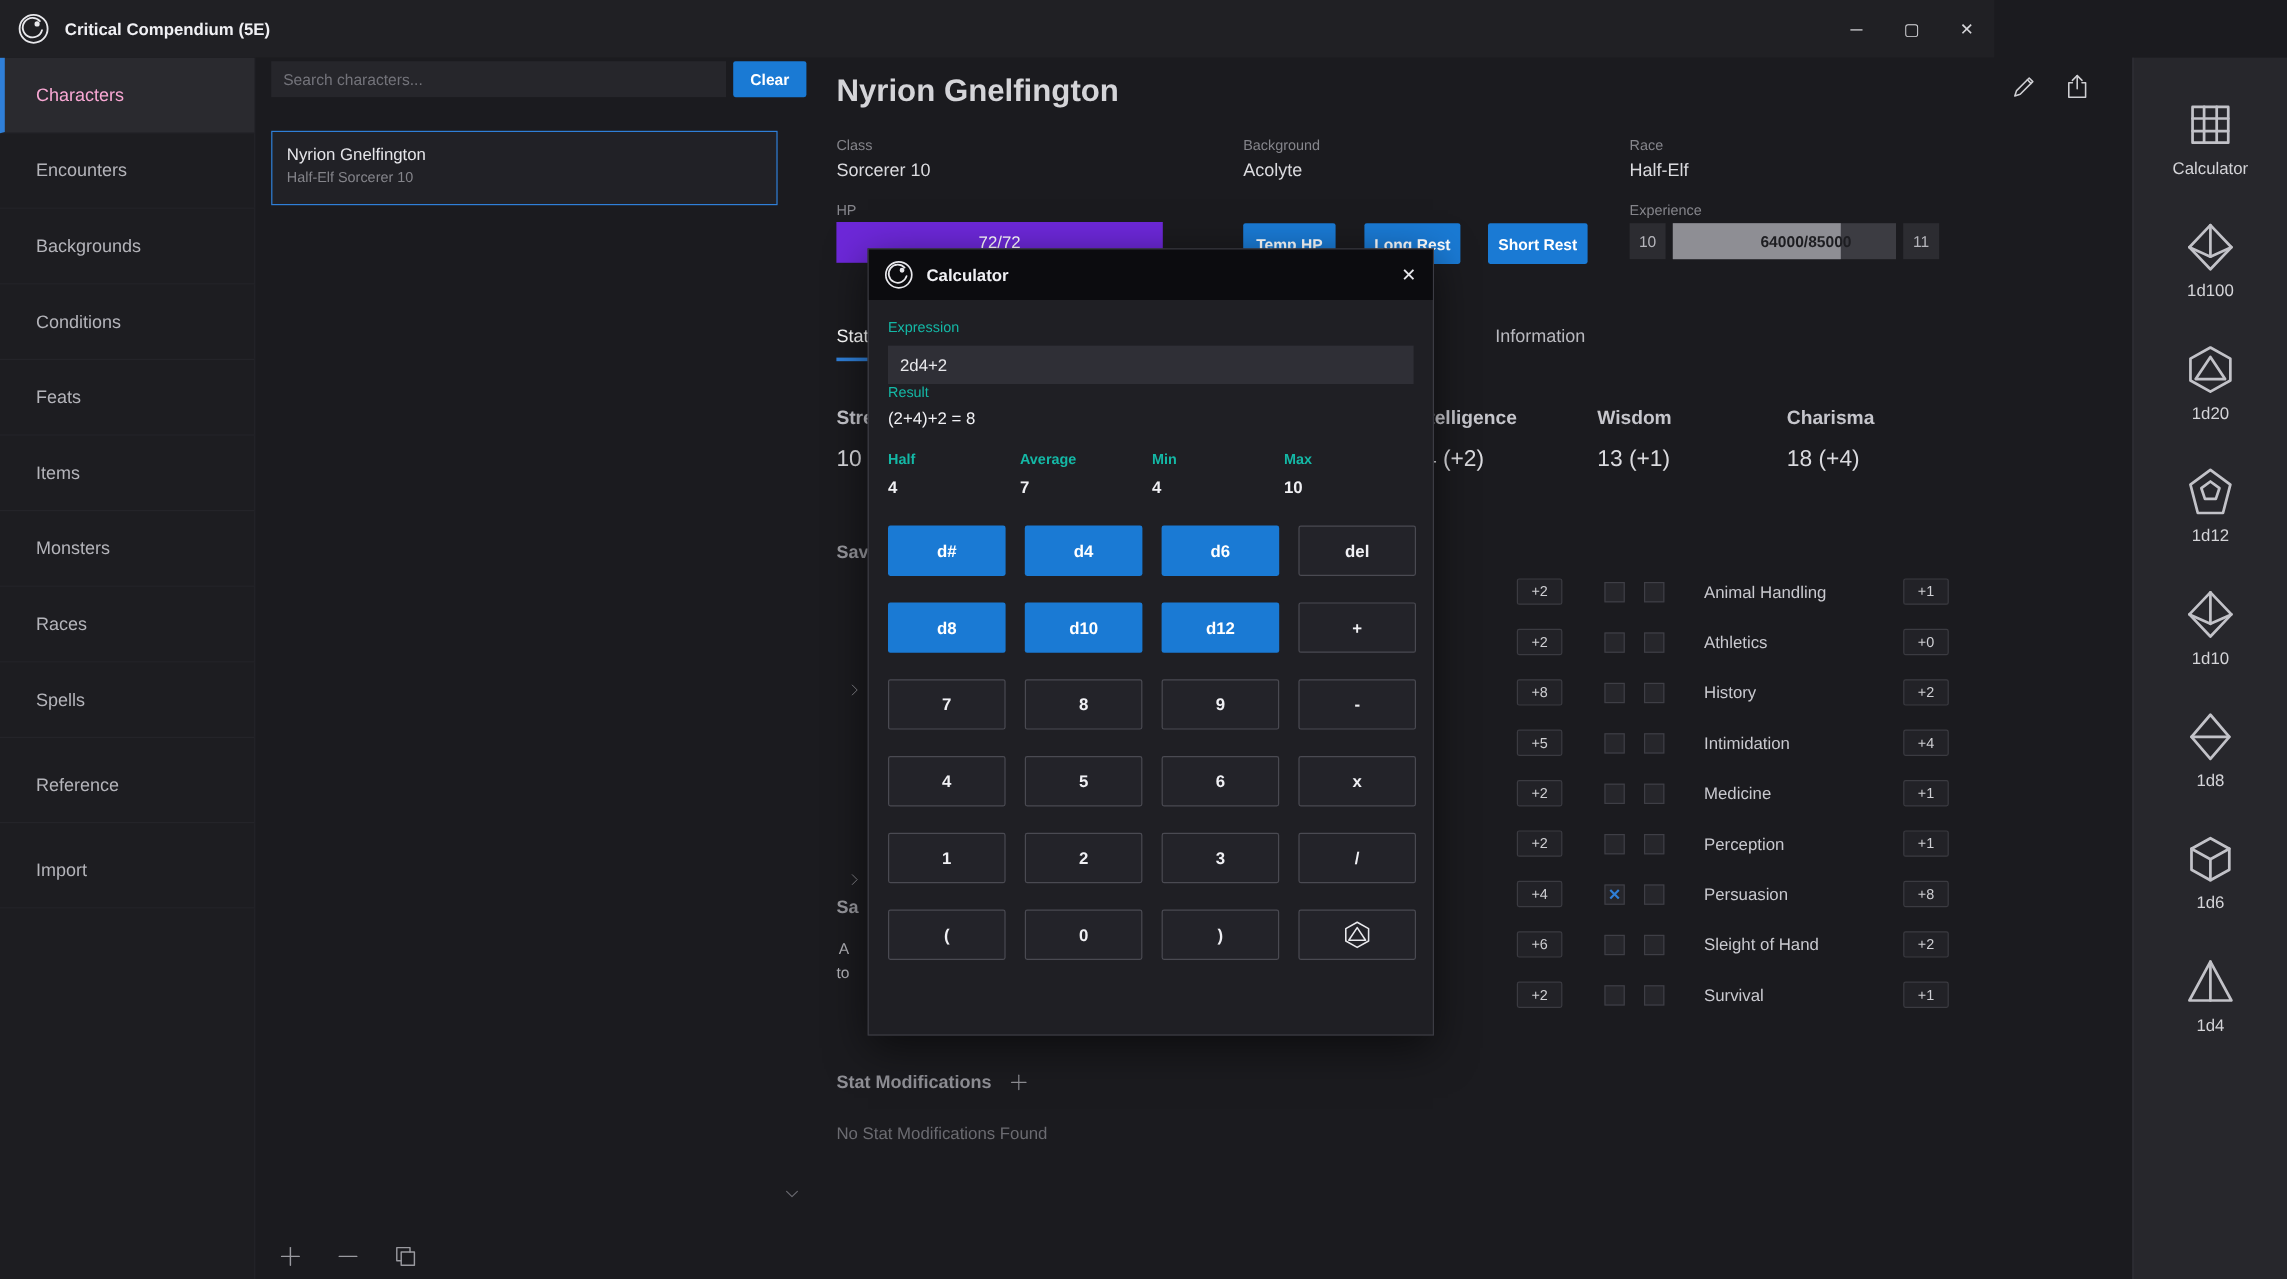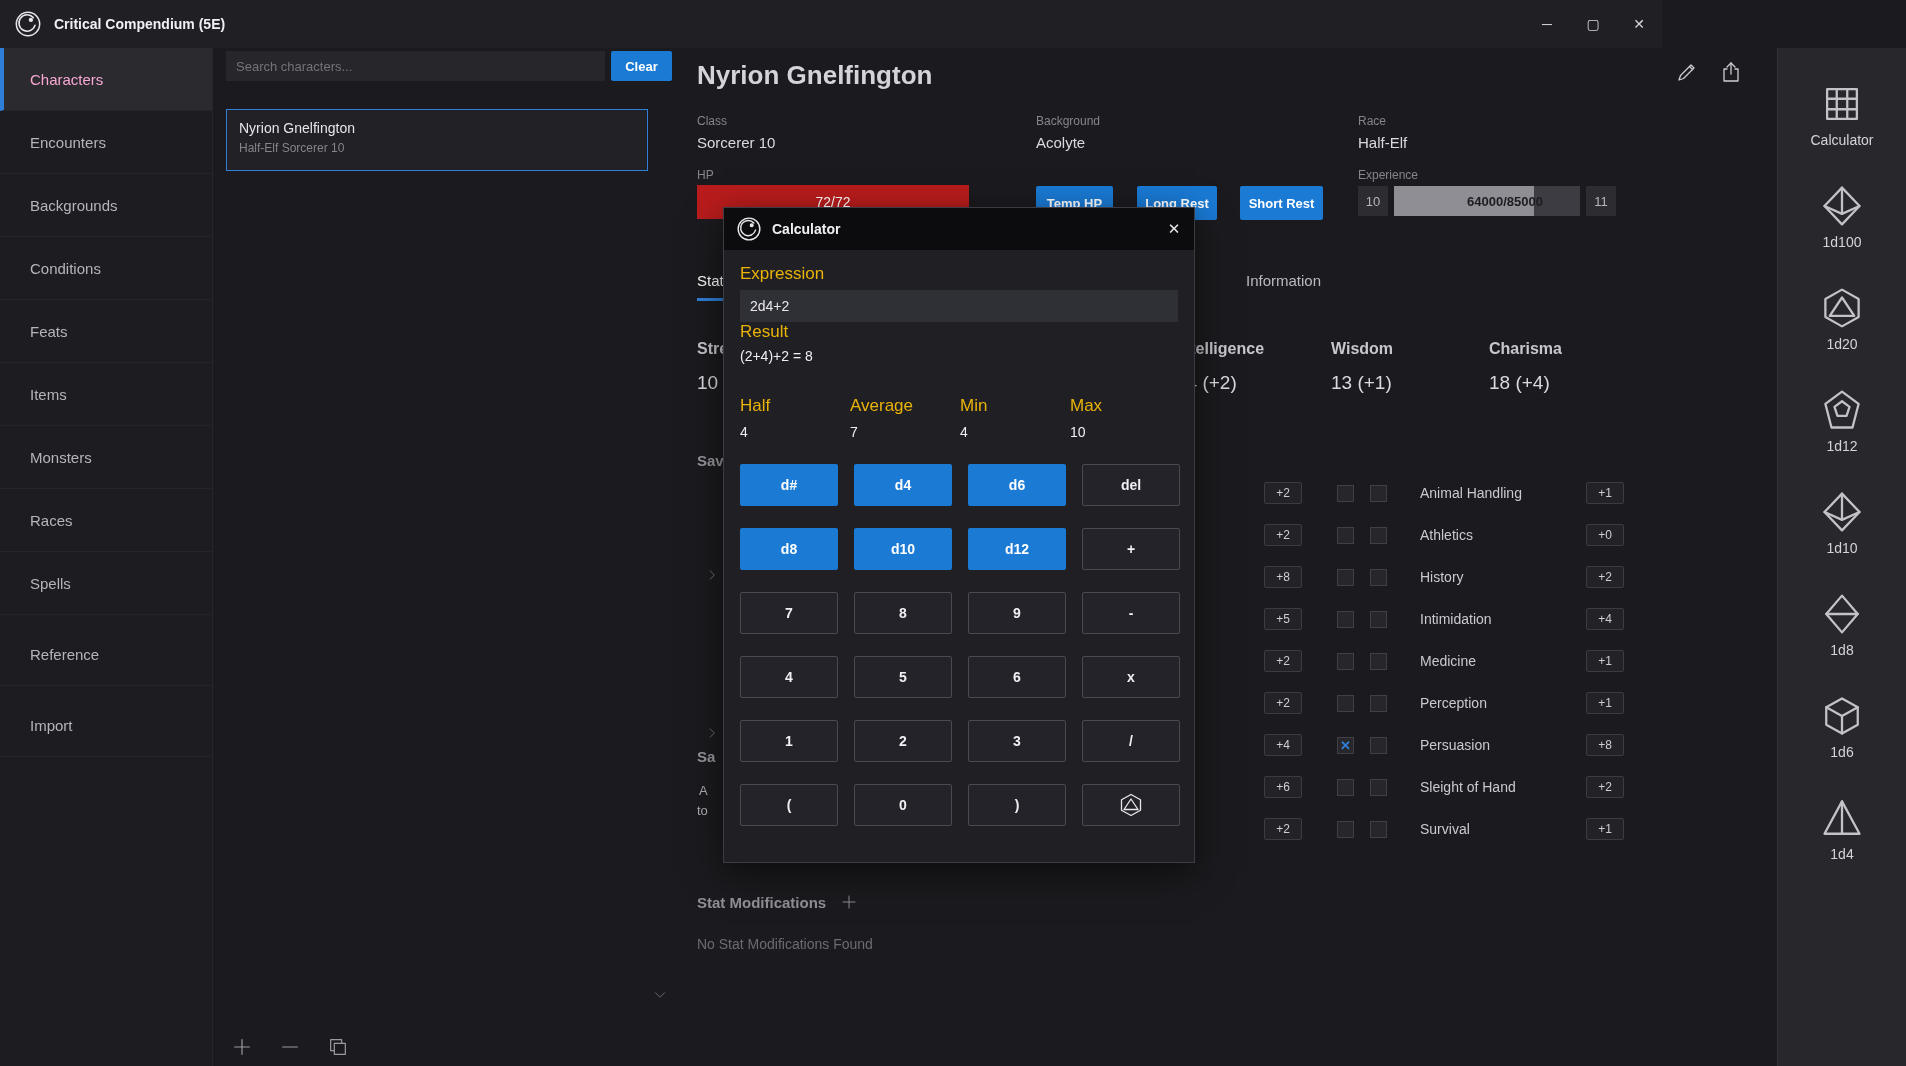--- a/index.html
+++ b/index.html
@@ -42,21 +42,21 @@
   .ptool { width:22px; height:22px; }
   
   #main { position:absolute; top:48px; left:675px; width:1102px; bottom:0; }
   .abs { position:absolute; }
   .sheet-name { left:22px; top:12px; font-size:26px; font-weight:700; color:#d4d4d8; }
   .sheet-action { width:24px; height:24px; color:#cfcfd3; }
   #edit-btn { left:1000px; top:12px; }
   #share-btn { left:1044px; top:12px; }
   .f-label { font-size:12px; color:#85858b; }
   .f-value { font-size:15px; color:#dadade; }
-  .hp-bar { left:22px; top:137px; width:272px; height:34px; background:#b91c1c;
+  .hp-bar { left:22px; top:137px; width:272px; height:34px; background:#6d28d9;
     display:flex; align-items:center; justify-content:center; font-size:14px; color:#fff; }
   .rest-btn { top:138px; height:34px; background:#1a7ad4; border:none; color:#fff;
     font-size:13px; font-weight:700; border-radius:2px; position:absolute;
     font-family:"Liberation Sans", sans-serif; }
   .xp-chip { top:138px; width:30px; height:30px; background:#2c2c31; color:#b6b6bc;
     font-size:13px; display:flex; align-items:center; justify-content:center; }
   .xp-bar { left:719px; top:138px; width:186px; height:30px; background:#3c3c42; position:absolute; }
   .xp-fill { position:absolute; left:0; top:0; bottom:0; background:#8e8e94; }
   .xp-text { position:absolute; inset:0; display:flex; align-items:center; justify-content:center;
     font-size:13px; color:#1d1d21; font-weight:700;padding-left:36px; }
@@ -90,26 +90,26 @@
   .dtool .dlabel { font-size:14px; color:#d4d4d8; margin-top:7px; }
   
   #calc-dialog { position:absolute; left:723px; top:207px; width:472px; height:656px;
     background:#1f1f24; border:1px solid #3c3c44; box-shadow:0 10px 34px rgba(0,0,0,.55); z-index:20; }
   #calc-title { height:42px; background:#0c0c0f; display:flex; align-items:center; padding-left:12px; }
   #calc-title .logo { width:26px; height:26px; color:#e8e8ec; }
   #calc-title .t { margin-left:10px; font-size:14px; font-weight:700; color:#f0f0f4; }
   #calc-close { margin-left:auto; width:40px; height:42px; display:flex; align-items:center;
     justify-content:center; font-size:15px; color:#e8e8ec; }
   #calc-body { padding:14px 16px; }
-  .c-label { font-size:17px; color:#eab308; }
+  .c-label { font-size:12px; color:#14b8a6; }
   #expr-input { margin-top:6px; width:100%; height:32px; background:#2f2f36; border:none; outline:none;
     color:#e8e8ec; font-size:14px; padding:0 10px; font-family:"Liberation Sans", sans-serif; }
   #result-label { display:block; }
   #result-value { margin-top:6px; font-size:14px; color:#f0f0f4; }
-  .calc-stats { margin-top:32px; display:grid; grid-template-columns:110px 110px 110px 110px; }
+  .calc-stats { margin-top:20px; display:grid; grid-template-columns:110px 110px 110px 110px;font-weight:bold; }
   .calc-stats .v { margin-top:8px; font-size:14px; color:#f0f0f4; }
   #calc-grid { margin-top:24px; display:grid; grid-template-columns:repeat(4,98px); gap:22px 16px; }
   .cbtn { height:42px; font-size:14px; font-weight:700; border-radius:2px;
     display:flex; align-items:center; justify-content:center; font-family:"Liberation Sans", sans-serif; }
   .cbtn.dice { background:#1a7ad4; border:none; color:#fff; }
   .cbtn.op { background:#232329; border:1px solid #4a4a52; color:#f0f0f4; }
   .cbtn .dicon { width:24px; height:24px; color:#e8e8ec; }
   svg { display:block; width:100%; height:100%; }
 </style>
 </head>

